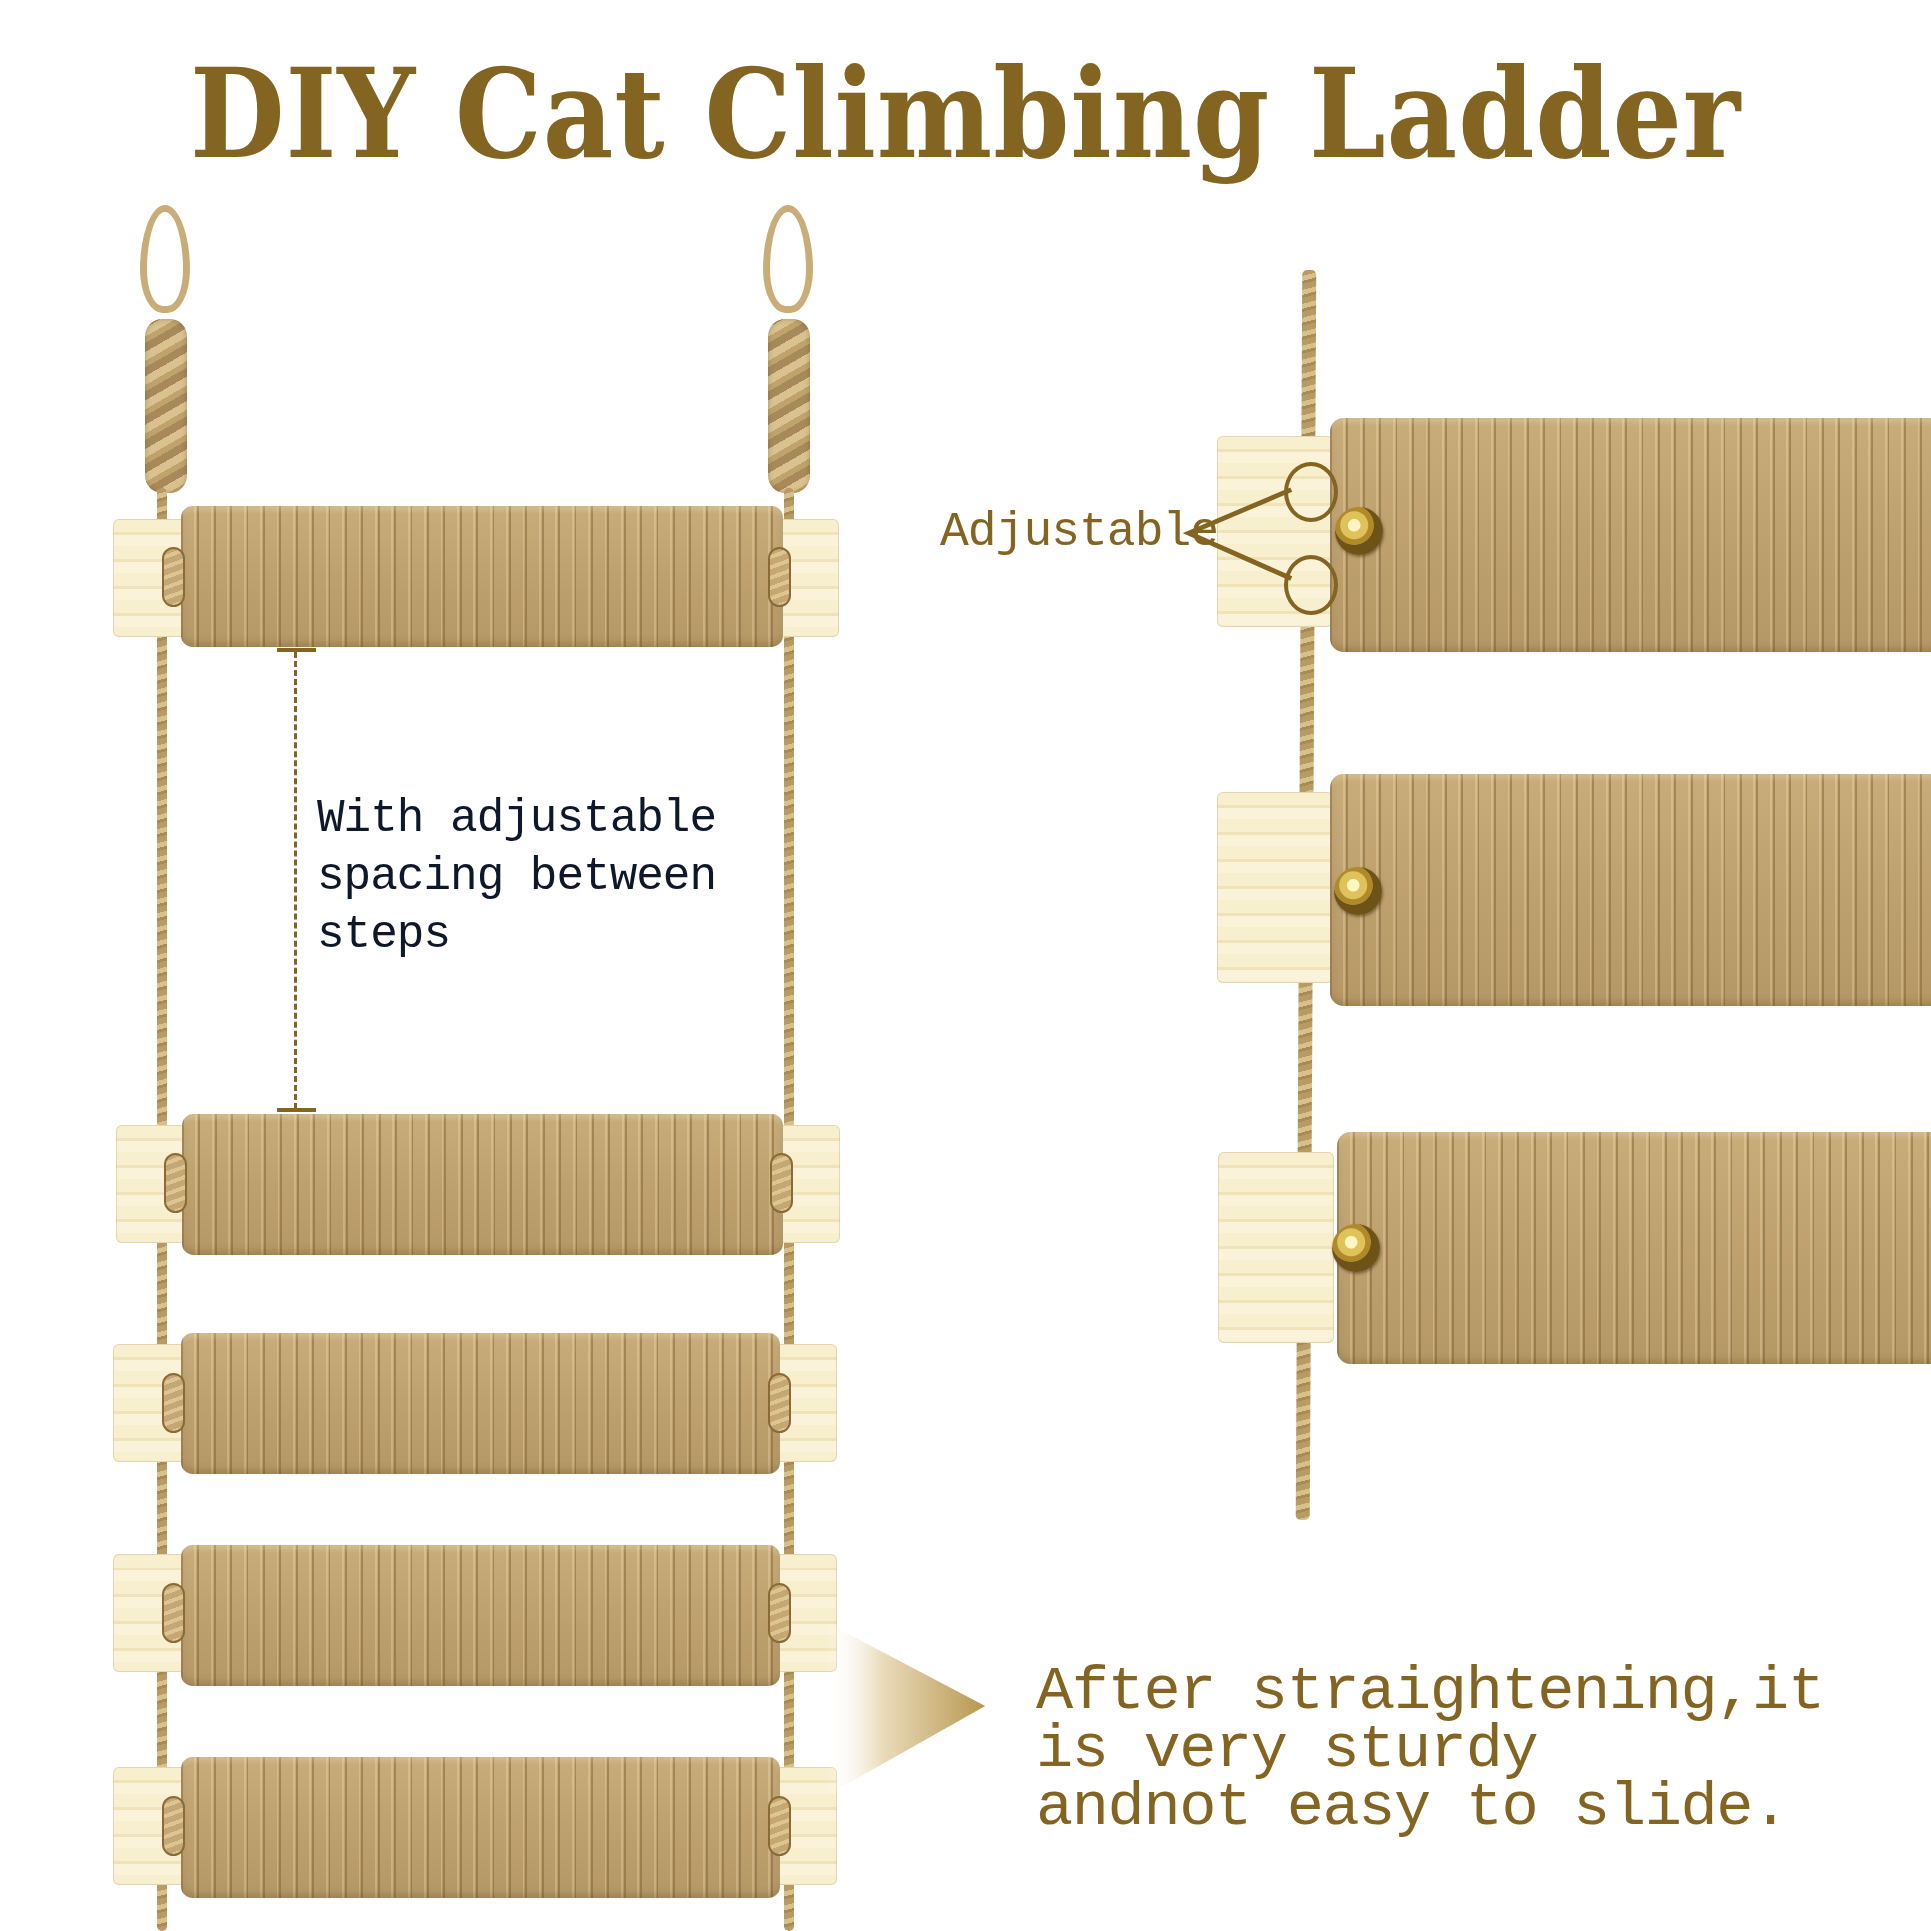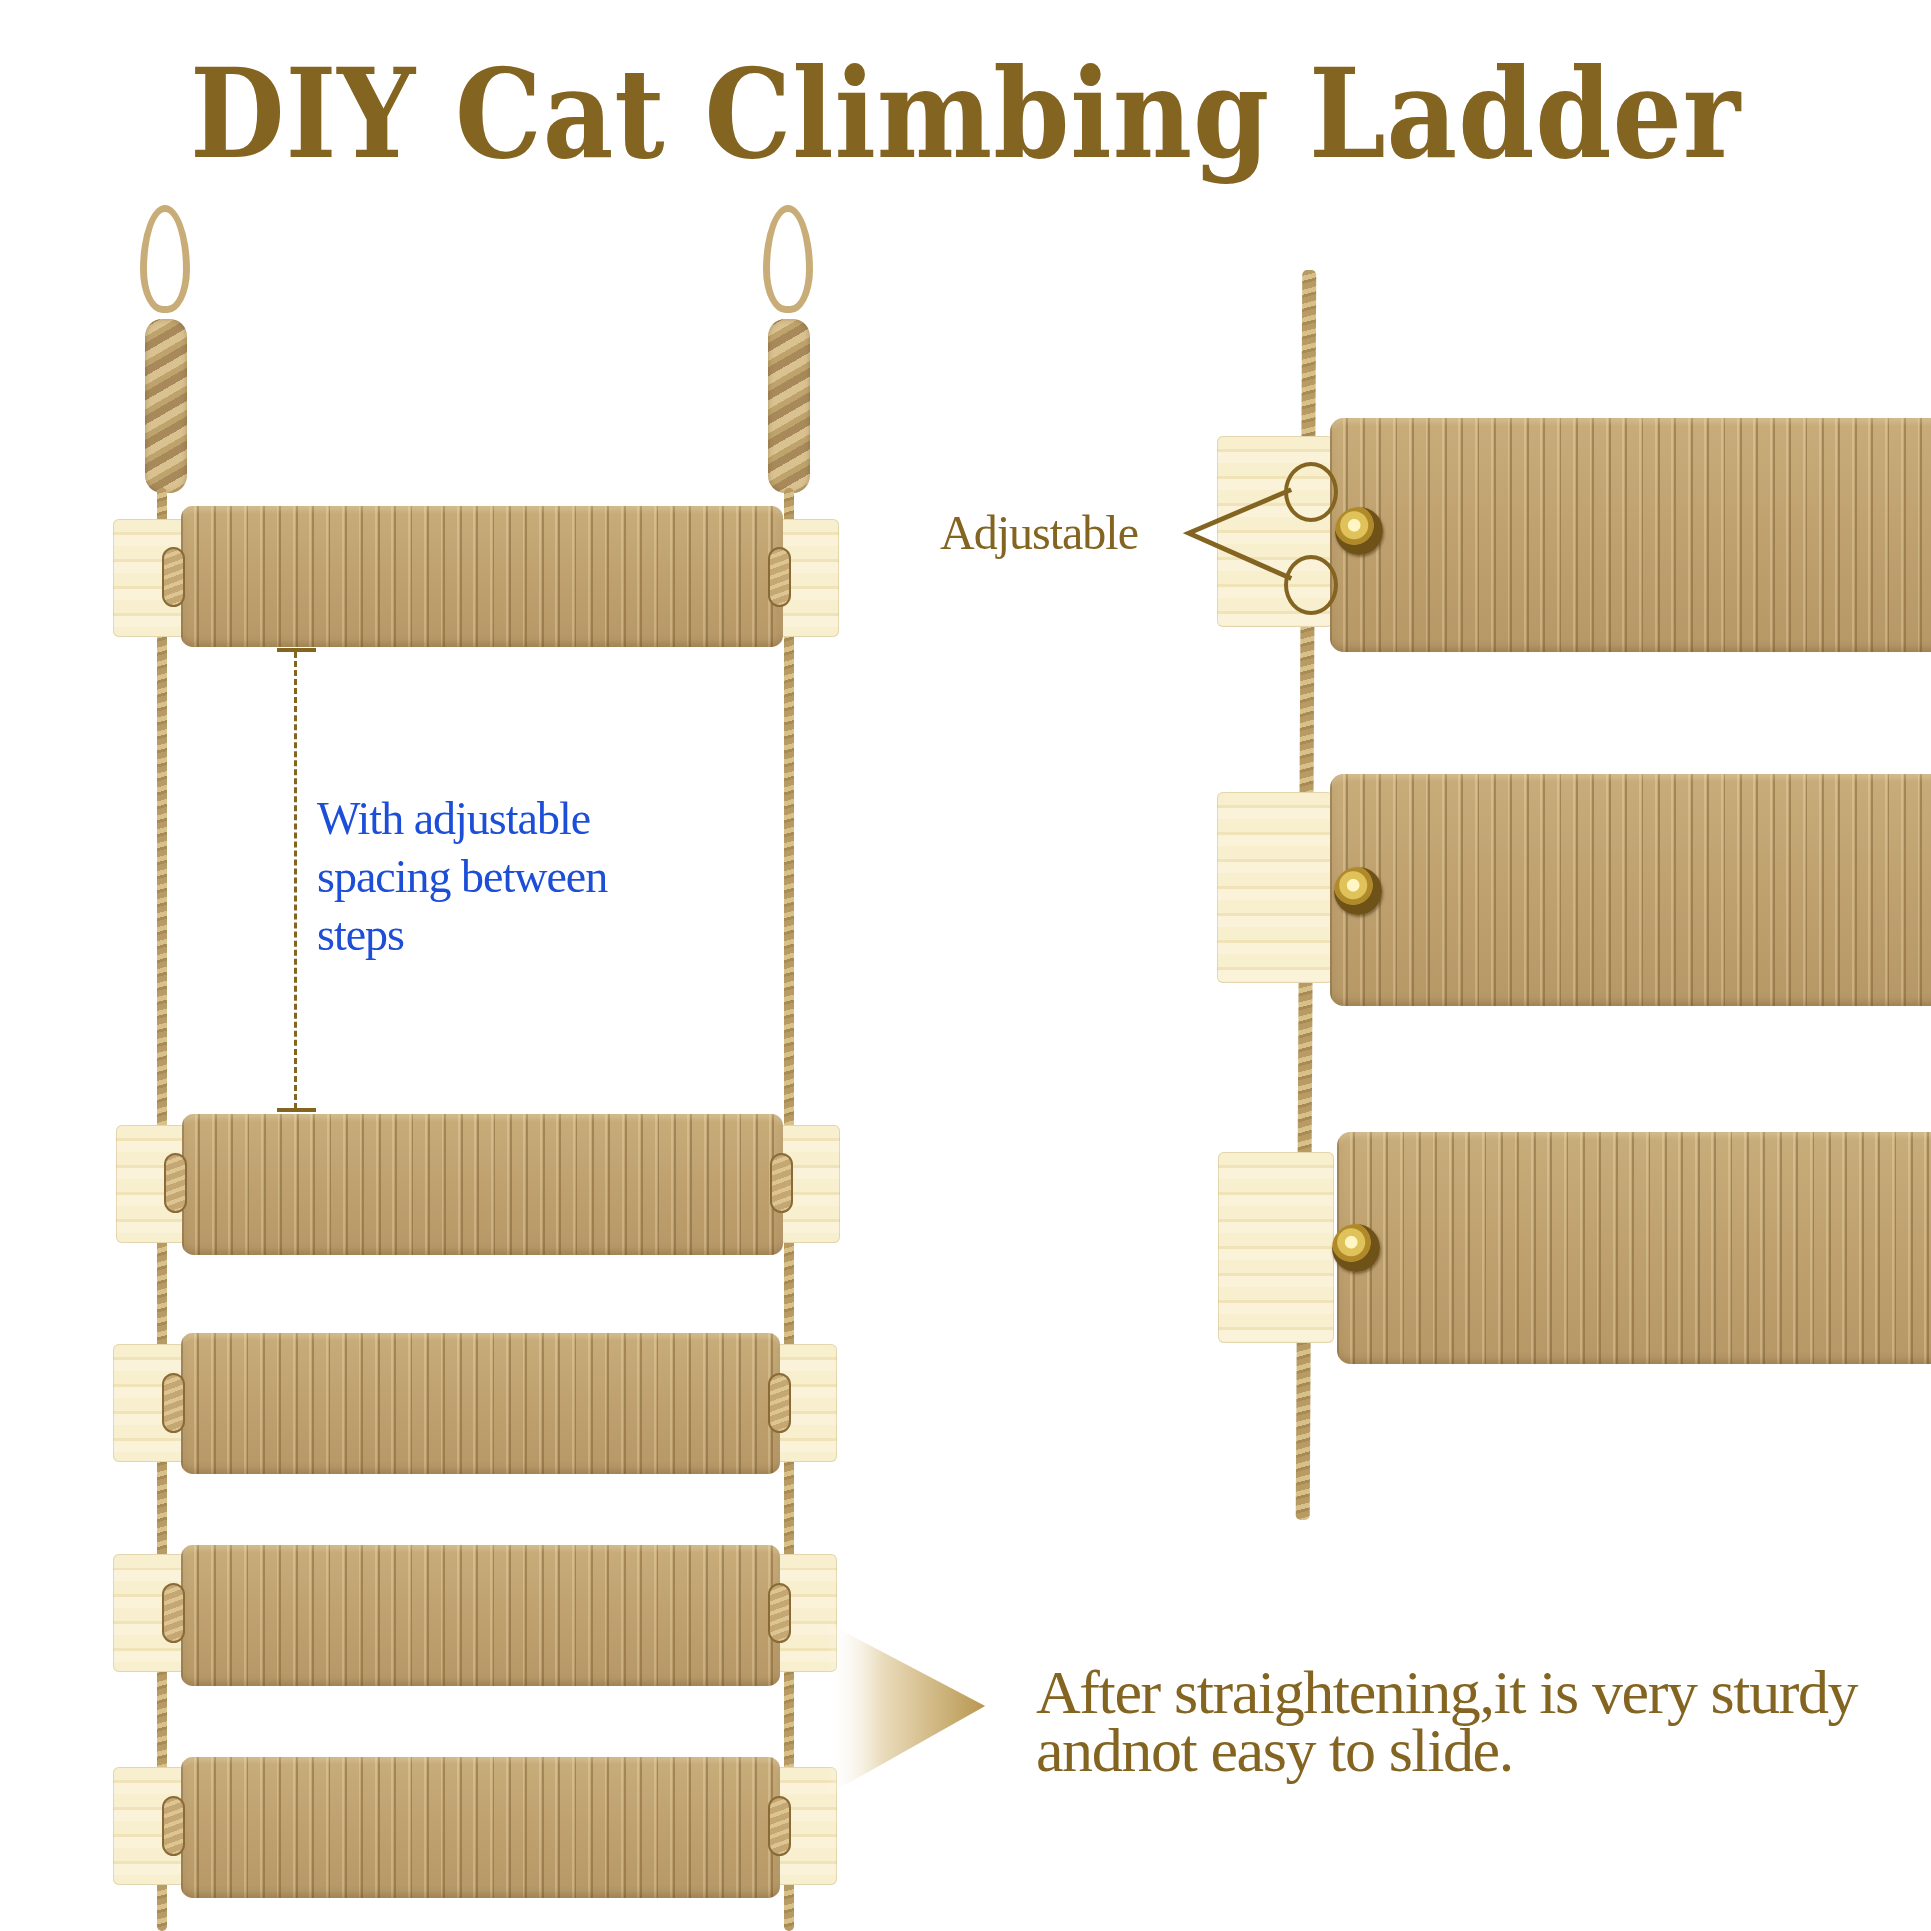--- a/index.html
+++ b/index.html
@@ -8,21 +8,21 @@
       background: #ffffff; position: relative;
       font-family: "Liberation Sans", sans-serif;
     }
     .abs { position: absolute; }
     .title {
       left: 0; top: 41px; width: 1931px; text-align: center;
       font-family: "DejaVu Serif", serif; font-weight: bold;
       font-size: 124px; letter-spacing: 1px; transform: scaleX(0.88);
       transform-origin: 966px 0; line-height: 145px;
     }
-    .label { font-family: Liberation Serif, serif; line-height: 1.2; }
+    .label { font-family: Liberation Mono, monospace; line-height: 1.2; }
     .label-spacing { left: 317px; top: 790px; font-size: 46px; line-height: 58px; letter-spacing: -1px; }
     .label-adjustable { left: 940px; top: 504px; font-size: 48px; letter-spacing: -1px; }
     .label-sturdy { left: 1036px; top: 1663px; font-size: 62px; line-height: 58px; letter-spacing: -1.4px; }
 
     
     .rope {
       background: repeating-linear-gradient(165deg, #b89a63 0 5.8px, #d8c08a 5.8px 10.6px, #a88a55 10.6px 13.5px);
       border-radius: 4.8px;
     }
     .braid {
@@ -117,21 +117,21 @@
     <div class="abs hole" style="left:768px; top:1796px;"></div>
   </div>
 </div>
 
 <div>
   <div class="abs cap" style="left:277px; top:648px;"></div>
   <div class="abs dash-line" style="left:294px; top:652px; height:457px;"></div>
   <div class="abs cap" style="left:277px; top:1108px;"></div>
 </div>
 
-<div class="abs label label-spacing" style="color:#1d4ed8;">
+<div class="abs label label-spacing" style="color:#0f172a;">
   <div>With adjustable</div>
   <div>spacing between</div>
   <div>steps</div>
 </div>
 
 <div>
 
   <div class="abs rope" style="left:1299px; top:270px; width:13.5px; height:1250px; transform:rotate(0.3deg);"></div>
 
   <div>

